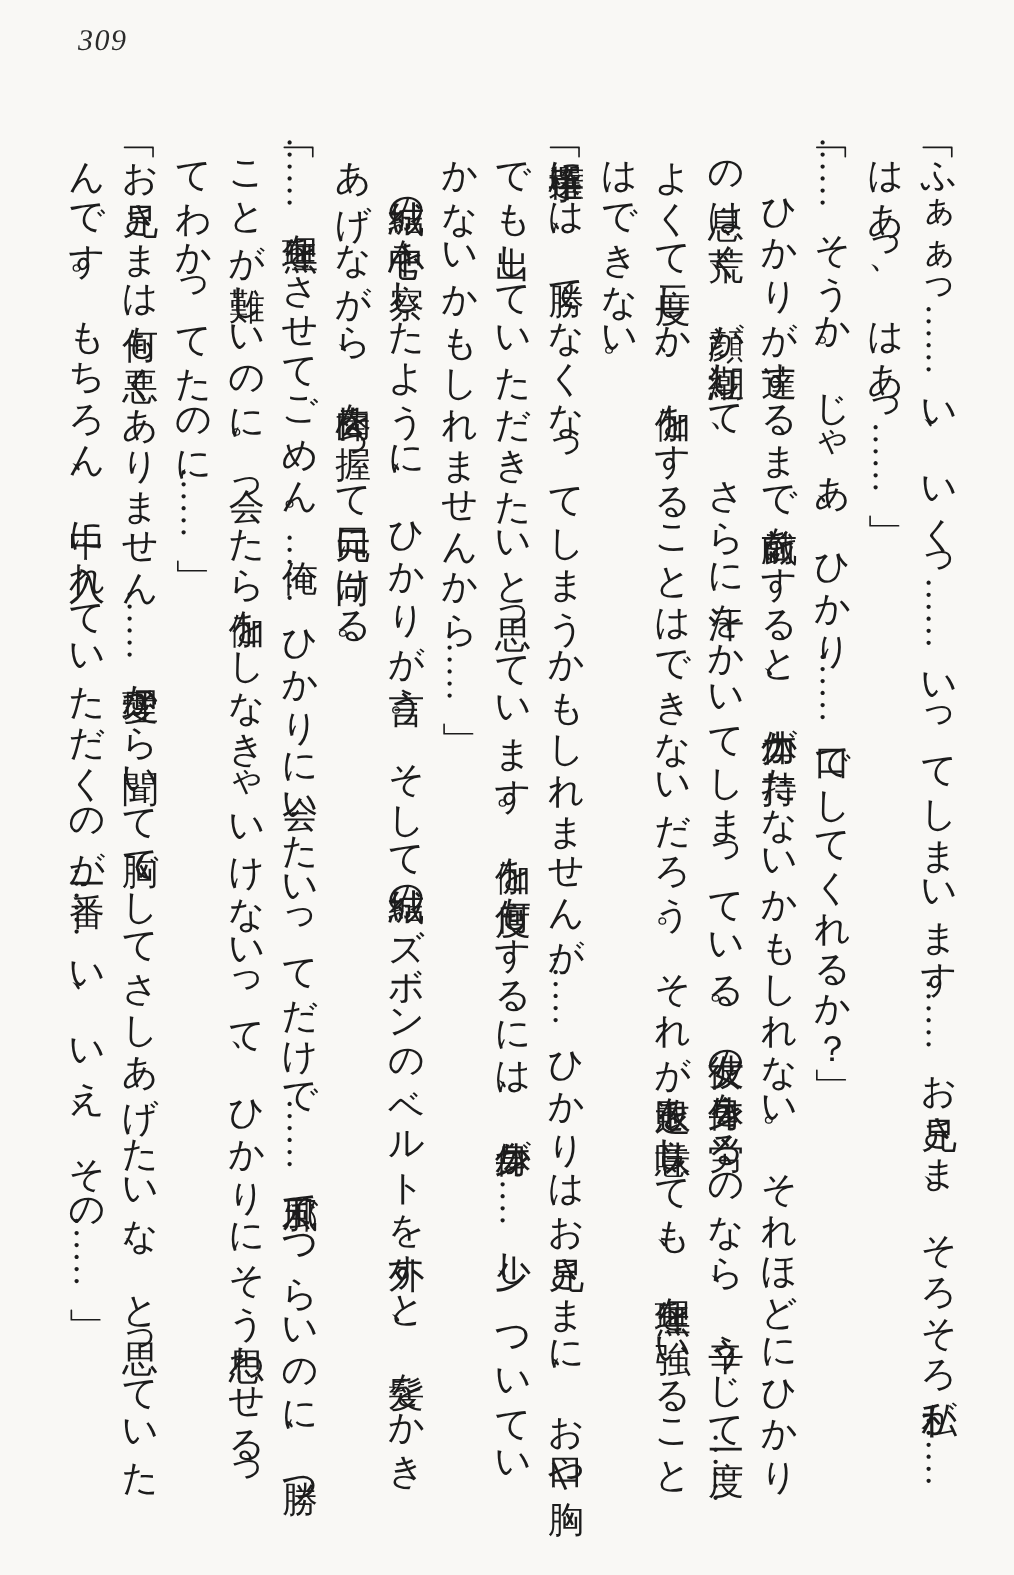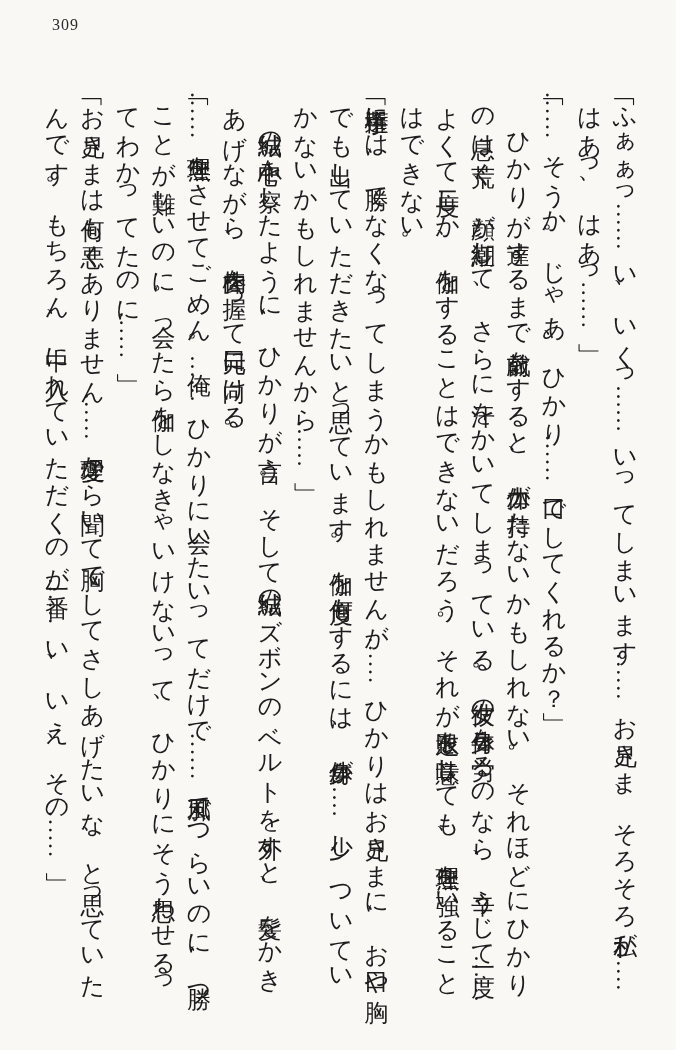--- a/index.html
+++ b/index.html
@@ -21,21 +21,22 @@
   .book-page {
     position: absolute;
     inset: 0;
     background: var(--paper);
   }
   .page-num {
     position: absolute;
     top: 16px;
     left: 52px;
     font-family: "Liberation Serif", "DejaVu Serif", serif;
-    font-size: 16px;
+    font-style: italic;
+    font-size: 20px;
     letter-spacing: 1px;
     color: var(--pagenum);
   }
   .text-block {
     position: absolute;
     top: 91px;
     right: 34px;
     height: 912px;
     writing-mode: vertical-rl;
     text-orientation: mixed;

